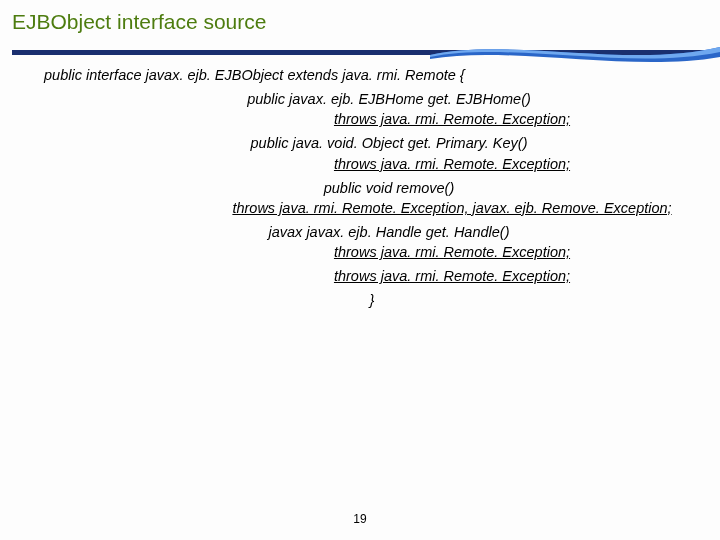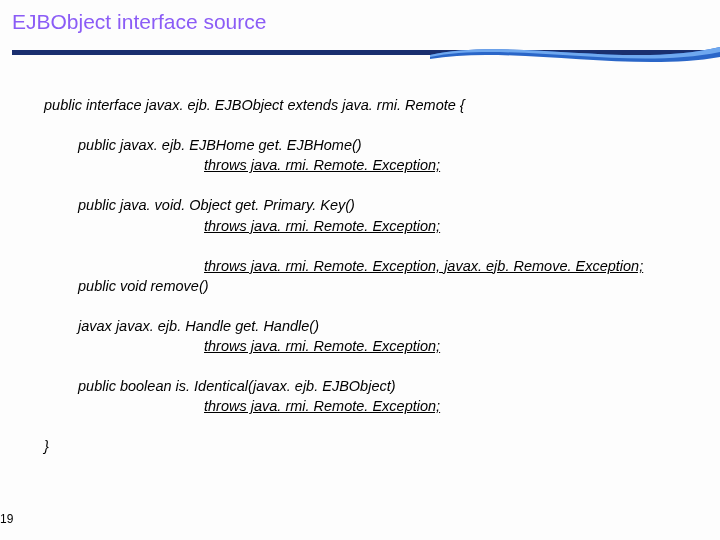--- a/index.html
+++ b/index.html
@@ -16,21 +16,21 @@
     position: relative;
     width: 720px;
     height: 540px;
     box-sizing: border-box;
   }
   .title {
     position: absolute;
     left: 12px;
     top: 10px;
     font-size: 21px;
-    color: #8b5cf6;
+    color: #4d7c0f;
     font-weight: 400;
     letter-spacing: 0px;
   }
   .rule {
     position: absolute;
     left: 0;
     top: 46px;
     width: 720px;
     height: 14px;
   }
@@ -49,41 +49,43 @@
     width: 290px;
     height: 22px;
     overflow: hidden;
   }
   .rule .swoosh svg {
     display: block;
   }
   .body {
     position: absolute;
     left: 44px;
-    top: 96px;
+    top: 66px;
     right: 20px;
     font-size: 14.5px;
     line-height: 1.25;
   }
   .line {
     white-space: pre;
     font-style: italic;
     margin-bottom: 2px;
   }
   .blk {
-    margin-top: 22px;
+    margin-top: 6px;
+    text-align: center;
   }
   .indent1 { padding-left: 34px; }
   .indent2 { padding-left: 160px; text-decoration: underline; }
   .close  { padding-left: 0; }
   .pagenum {
     position: absolute;
     bottom: 14px;
     left: 0;
     width: 720px;
+    text-align: center;
     font-size: 12px;
     color: #000;
   }
 </style>
 </head>
 <body>
 
 <div class="slide">
 
   <div class="title">EJBObject interface source</div>
@@ -105,31 +107,30 @@
       <div class="line indent1">public javax. ejb. EJBHome get. EJBHome()</div>
       <div class="line indent2">throws java. rmi. Remote. Exception;</div>
     </div>
 
     <div class="blk">
       <div class="line indent1">public java. void. Object get. Primary. Key()</div>
       <div class="line indent2">throws java. rmi. Remote. Exception;</div>
     </div>
 
     <div class="blk">
+      <div class="line indent1">public void remove()</div>
       <div class="line indent2">throws java. rmi. Remote. Exception, javax. ejb. Remove. Exception;</div>
-      <div class="line indent1">public void remove()</div>
     </div>
 
     <div class="blk">
       <div class="line indent1">javax javax. ejb. Handle get. Handle()</div>
       <div class="line indent2">throws java. rmi. Remote. Exception;</div>
     </div>
 
     <div class="blk">
-      <div class="line indent1">public boolean is. Identical(javax. ejb. EJBObject)</div>
       <div class="line indent2">throws java. rmi. Remote. Exception;</div>
     </div>
 
     <div class="blk">
       <div class="line close">}</div>
     </div>
   </div>
 
   <div class="pagenum">19</div>
 </div>

